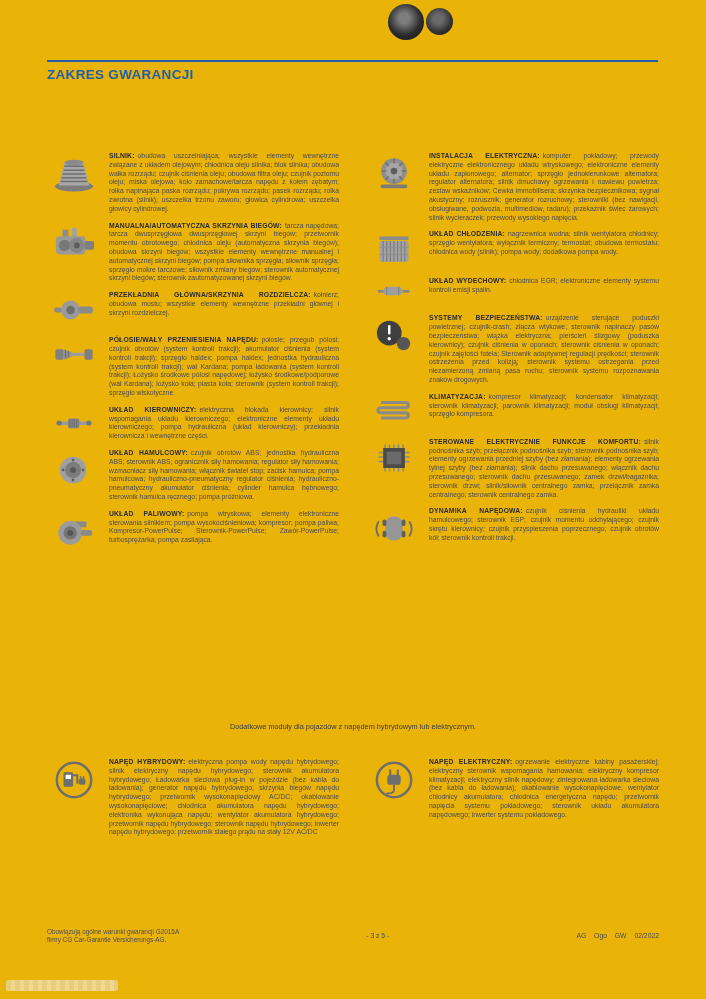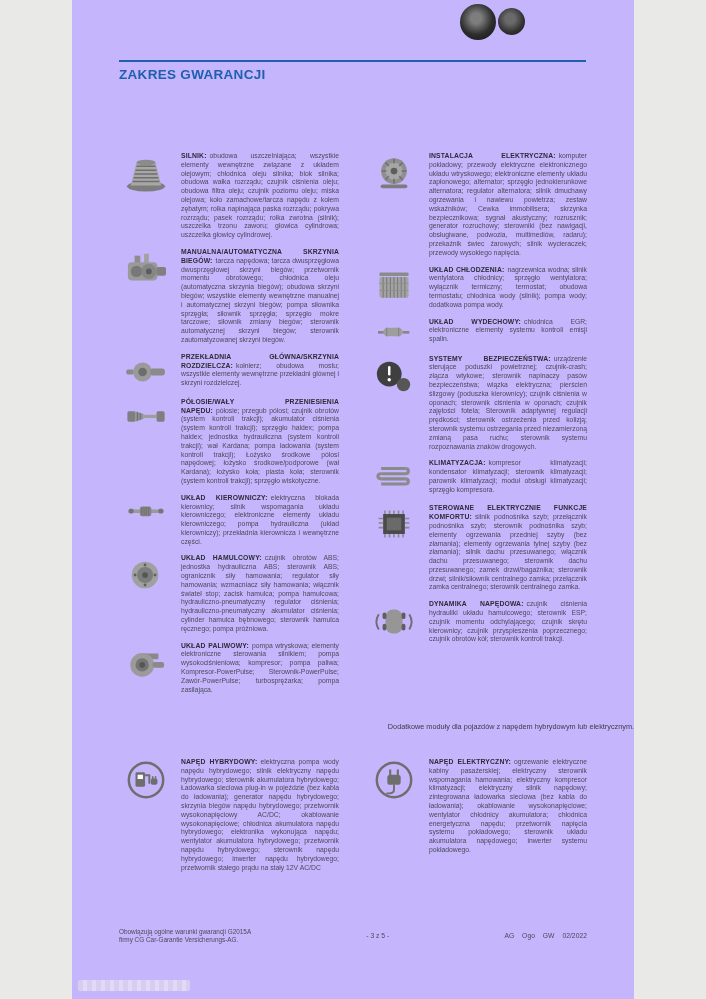--- a/index.html
+++ b/index.html
@@ -1,20 +1,20 @@
 <!DOCTYPE html>
 <html><head>
 <meta charset="utf-8">
 <style>
   * { margin:0; padding:0; box-sizing:border-box; }
   html,body { width:706px; }
   body { font-family:"Liberation Sans", sans-serif; background:#e9e9e7; }
   .page {
-    position:relative; width:562px; height:999px; margin:0 auto;
-    background:#c4b5fd; overflow:hidden; color:#474752;
+    position:relative; width:706px; height:999px; margin:0 auto;
+    background:#eab308; overflow:hidden; color:#474752;
   }
   
   .topline { position:absolute; left:47px; right:48px; top:60px; height:2px; background:#1f5fae; }
   .title {
     position:absolute; left:47px; top:67px; font-size:13.5px; font-weight:bold;
     color:#1f5fae; letter-spacing:.3px;
   }
   
   .scan-icons { position:absolute; left:388px; top:2px; width:80px; height:42px; }
   .scan-circle { position:absolute; border-radius:50%; }
@@ -27,21 +27,21 @@
              display:grid; grid-template-columns:1fr 1fr; column-gap:28px; }
   .bottom-columns { position:absolute; left:47px; right:47px; top:758px;
              display:grid; grid-template-columns:1fr 1fr; column-gap:28px; }
   .section { display:flex; gap:8px; margin-bottom:8px; }
   .icon-box { flex:0 0 54px; display:flex; justify-content:center; padding-top:1px; }
   .icon-box svg { display:block; }
   .sec-text { flex:1; font-size:6.8px; line-height:8.8px; text-align:justify; color:#4b4b57; }
   .sec-title { color:#2c2c36; font-weight:bold; padding-right:3px; letter-spacing:.15px; }
   
   .divider-note {
-    position:absolute; left:0; right:0; top:722px; text-align:right;
+    position:absolute; left:0; right:0; top:722px; text-align:center;
     font-size:7.3px; color:#3c3c46;
   }
   
   .footer {
     position:absolute; left:47px; right:47px; top:928px;
     display:flex; justify-content:space-between; align-items:flex-start;
     font-size:6.4px; color:#4b4b57;
   }
   .f-left { line-height:8.4px; max-width:170px; }
   .f-center { font-size:6.8px; padding-top:4px; }

